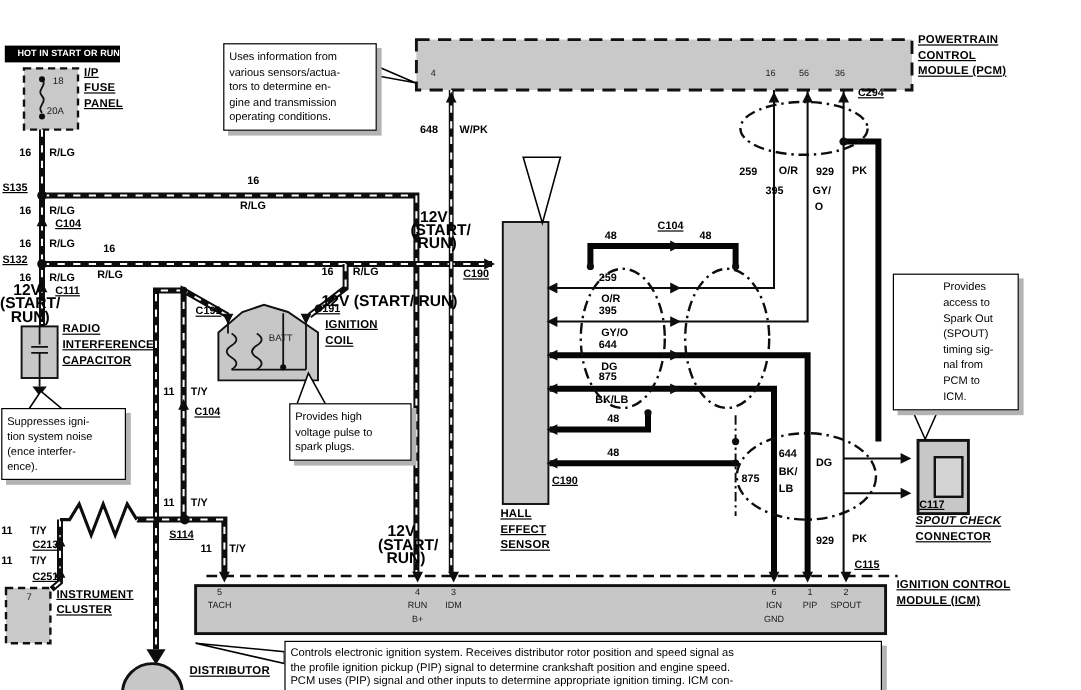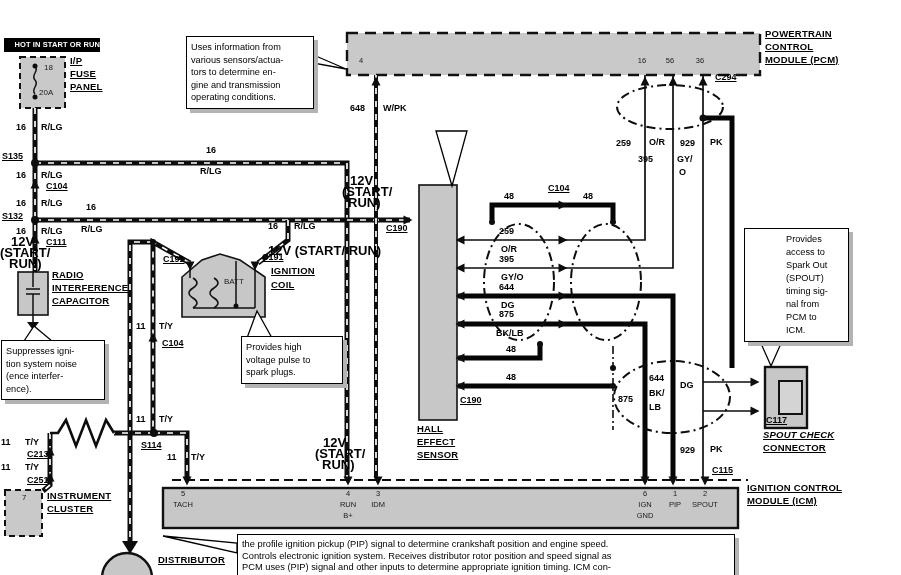--- a/index.html
+++ b/index.html
@@ -213,22 +213,22 @@
       <div class="nl">Provides</div>
       <div class="nl">access to</div>
       <div class="nl">Spark Out</div>
       <div class="nl">(SPOUT)</div>
       <div class="nl">timing sig-</div>
       <div class="nl">nal from</div>
       <div class="nl">PCM to</div>
       <div class="nl">ICM.</div>
     </div>
 <div class="note" id="note-icm" style="left:237px;top:534px;width:488px;">
+      <div class="nl">Controls electronic ignition system.  Receives distributor rotor position and speed signal as</div>
       <div class="nl">the profile ignition pickup (PIP) signal to determine crankshaft position and engine speed.</div>
-      <div class="nl">Controls electronic ignition system.  Receives distributor rotor position and speed signal as</div>
       <div class="nl">PCM uses (PIP) signal and other inputs to determine appropriate ignition timing.  ICM con-</div>
     </div>
 
 <div id="overlay">
       <span class="lbl pin" style="left: 44px; top: 63px;">18</span>
       <span class="lbl pin" style="left: 39px; top: 88px;">20A</span>
       <span class="lbl comp" style="left: 70px; top: 56px;">I/P</span>
       <span class="lbl comp" style="left: 70px; top: 69px;">FUSE</span>
       <span class="lbl comp" style="left: 70px; top: 82px;">PANEL</span>
       <span class="lbl" style="left: 16px; top: 122px;">16</span>

